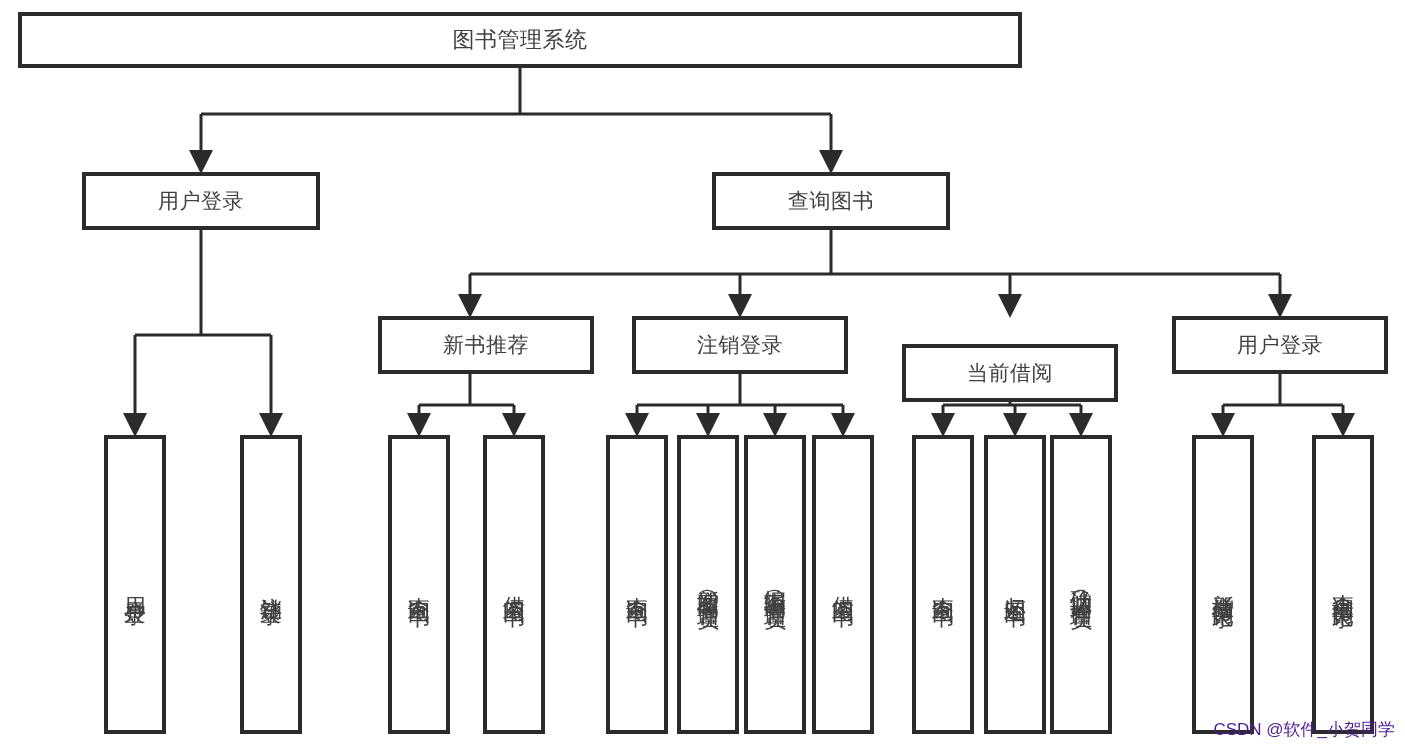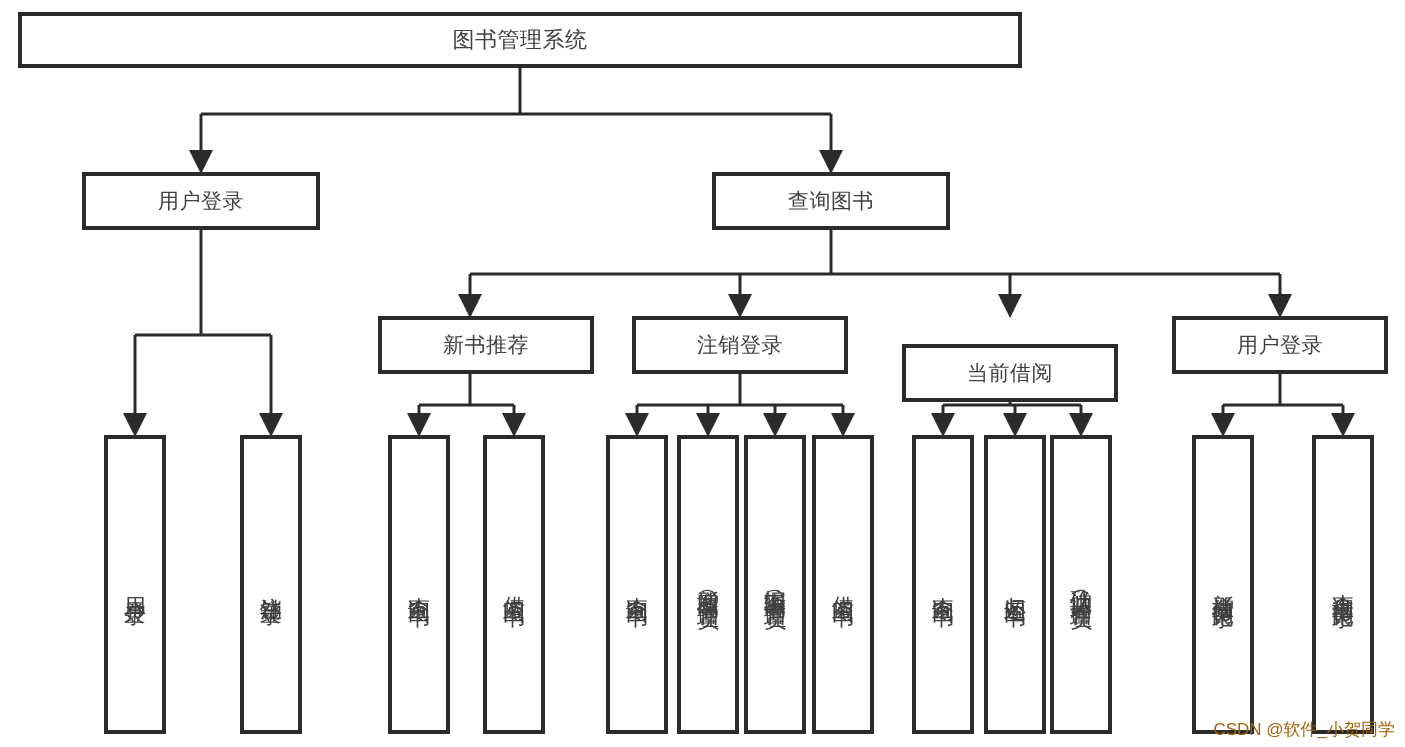--- a/index.html
+++ b/index.html
@@ -182,14 +182,14 @@
   <div class="node vert tall" style="left: 1050px; top: 435px; width: 62px; height: 299px; border-color: rgb(43, 43, 43); background: rgb(255, 255, 255);">
     <span class="label">确认归还（管理员）</span>
   </div>
   <div class="node vert" style="left: 1192px; top: 435px; width: 62px; height: 299px; border-color: rgb(43, 43, 43); background: rgb(255, 255, 255);">
     <span class="label">新增借阅记录</span>
   </div>
   <div class="node vert" style="left: 1312px; top: 435px; width: 62px; height: 299px; border-color: rgb(43, 43, 43); background: rgb(255, 255, 255);">
     <span class="label">查询借阅记录</span>
   </div>
 
-  <div id="watermark" style="color: #a16207;">CSDN @软件_小贺同学</div>
+  <div id="watermark" style="color: #4c1d95;">CSDN @软件_小贺同学</div>
 </div>
 
 </body></html>

